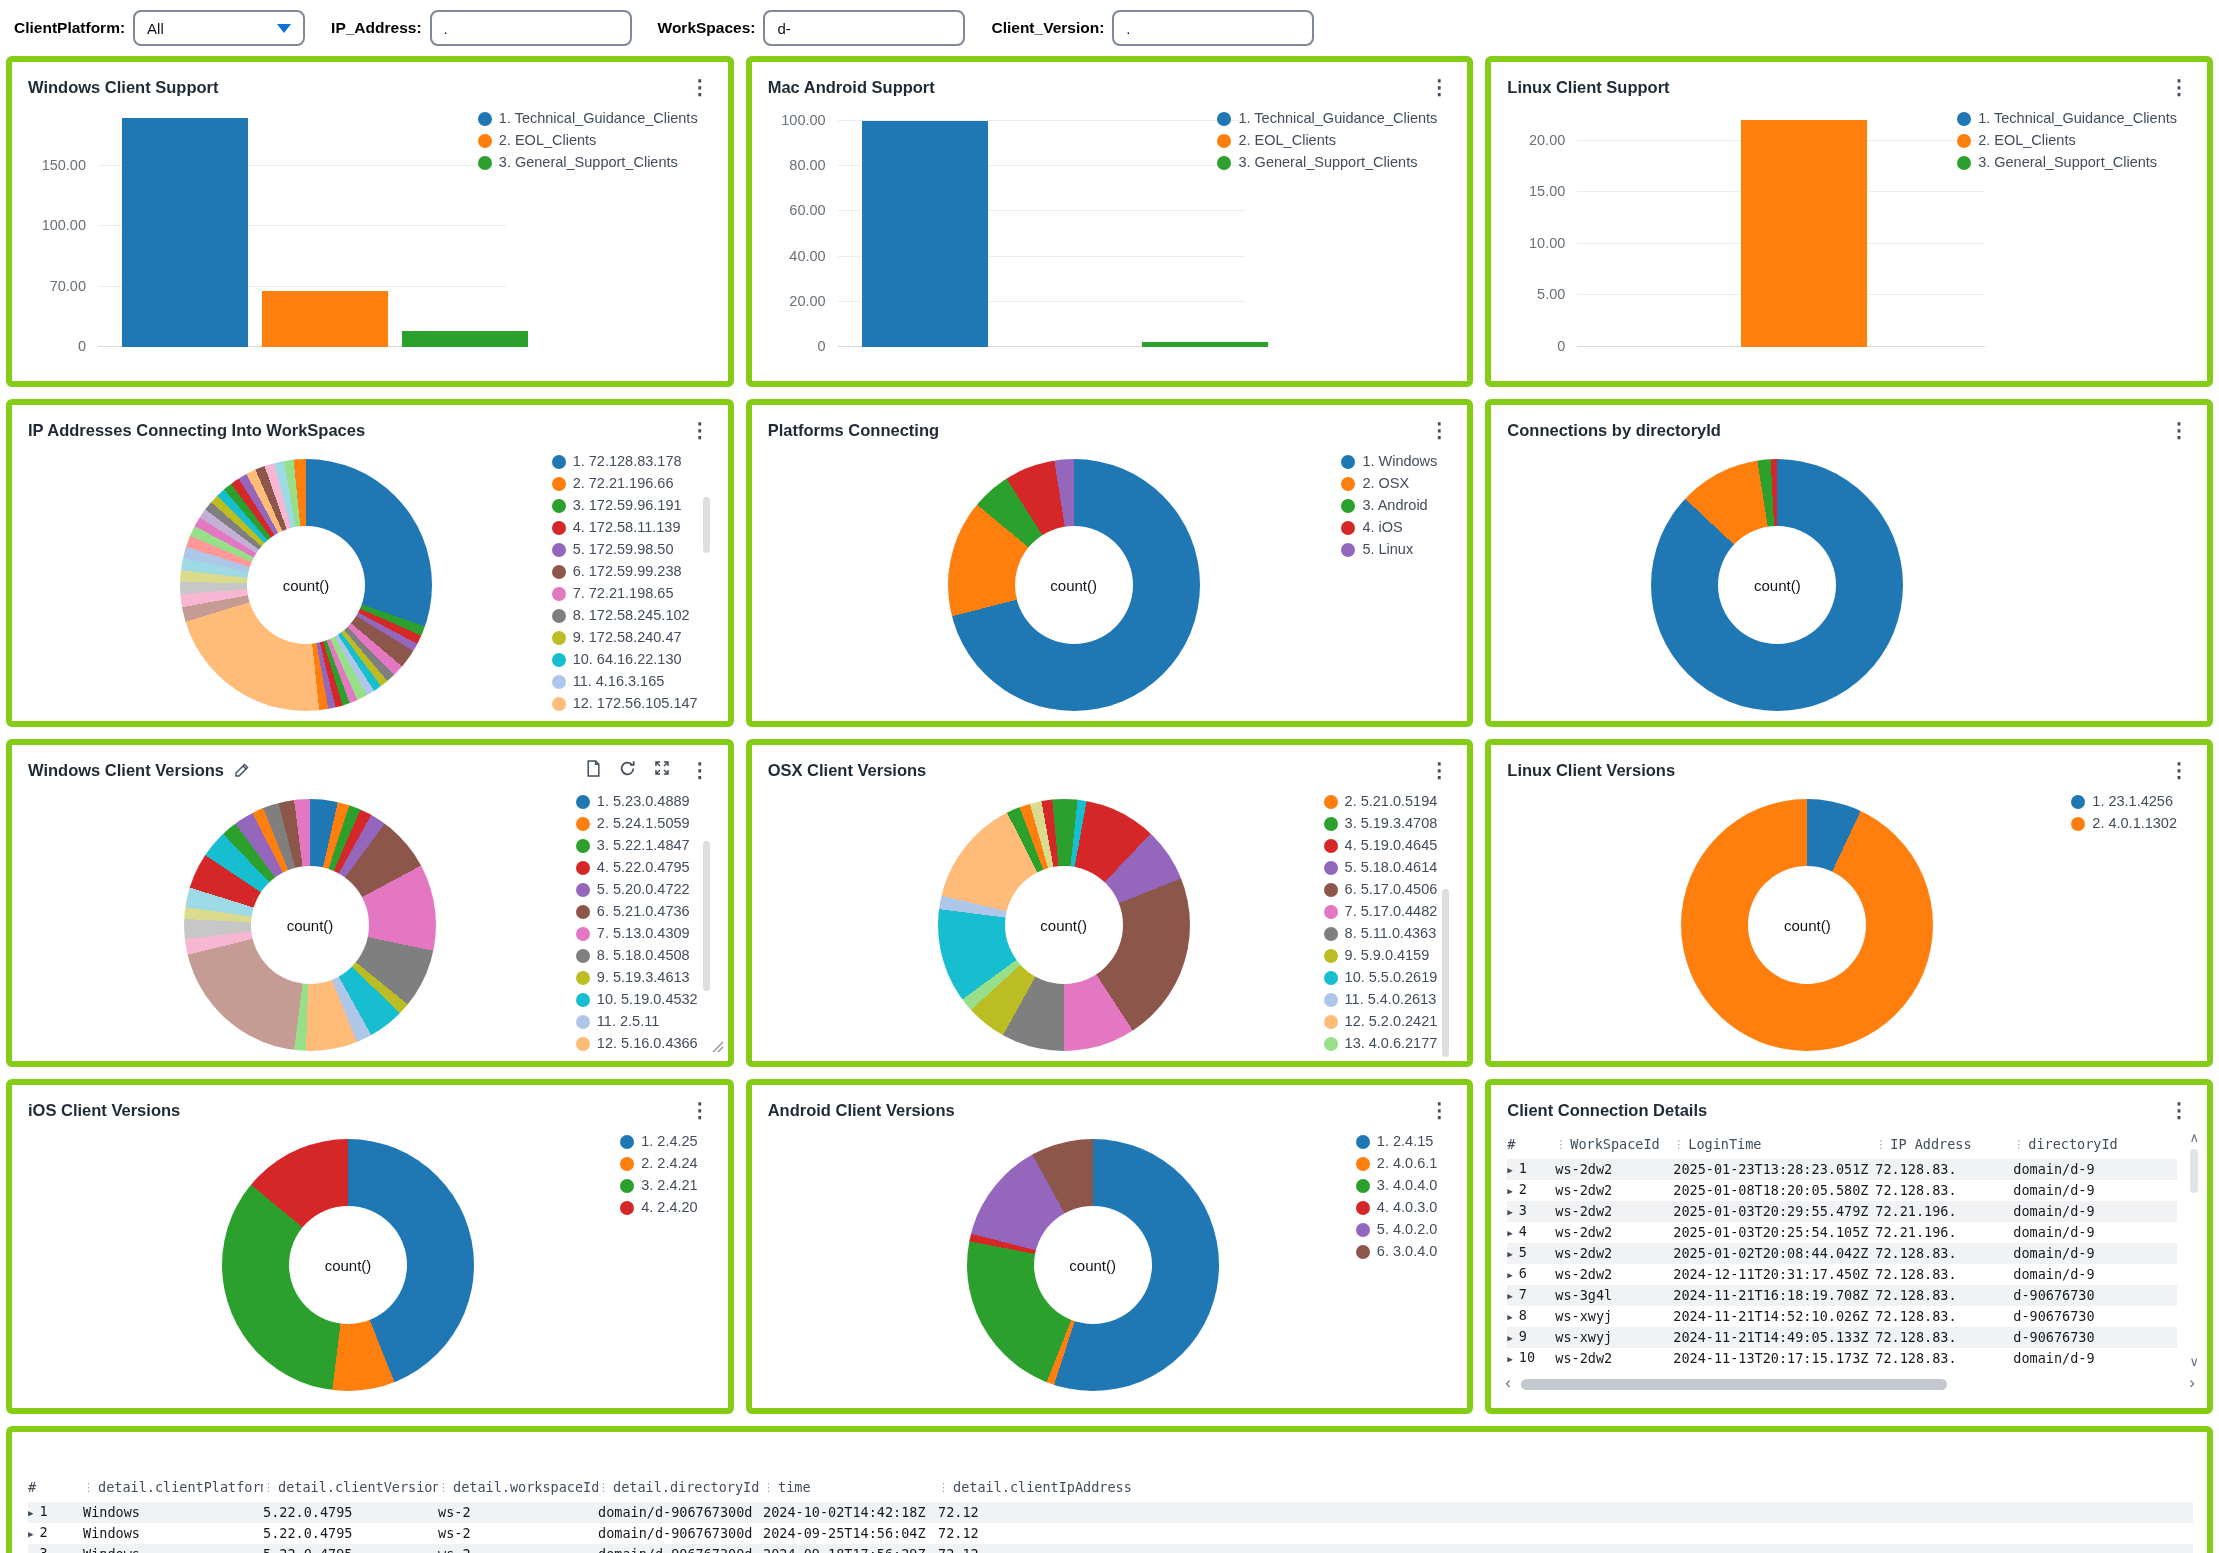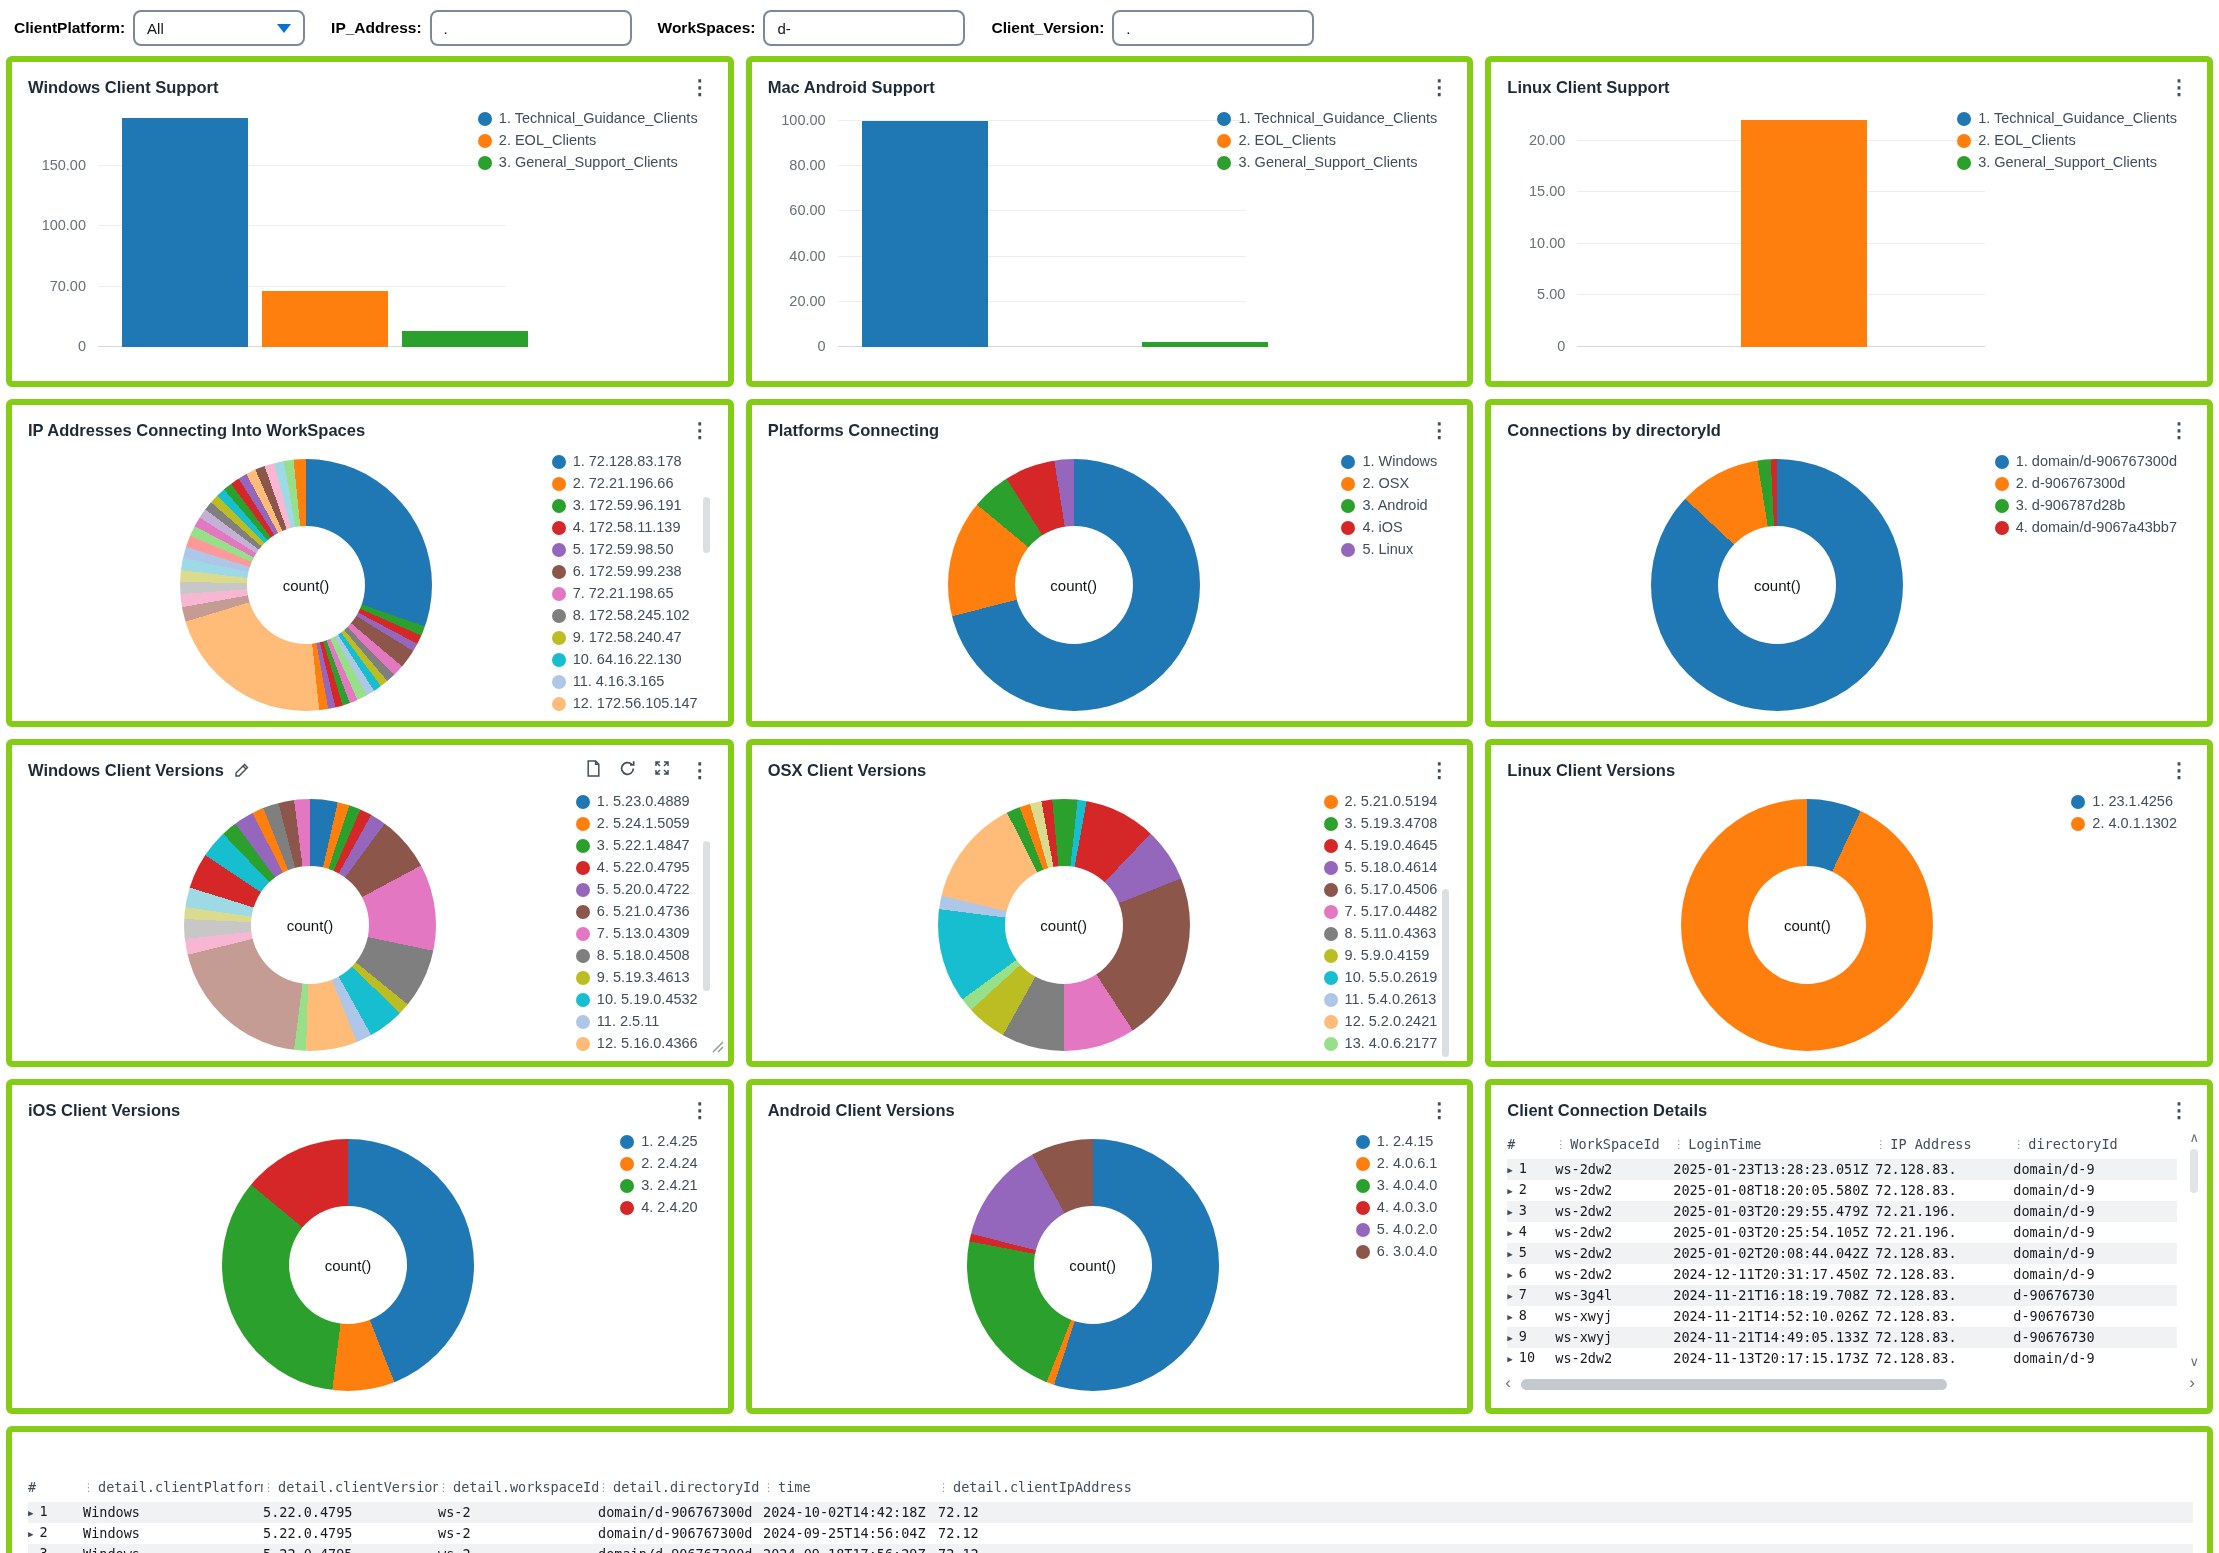--- a/index.html
+++ b/index.html
@@ -322,38 +322,20 @@
     <div class="panel-head">
         <h2 class="panel-title">Connections by directoryId</h2>
       <span class="kebab">⋮</span>
       </div>
     <div class="panel-body" id="body-5">
         <div class="donut" style="left: 160px; background: conic-gradient(rgb(31, 119, 180) 0deg, rgb(31, 119, 180) 313.2deg, rgb(255, 127, 14) 313.2deg, rgb(255, 127, 14) 351deg, rgb(44, 160, 44) 351deg, rgb(44, 160, 44) 357.12deg, rgb(214, 39, 40) 357.12deg, rgb(214, 39, 40) 360deg);">
           <div class="hole">
             <span>count()</span>
           </div>
         </div>
-        <div class="legend">
-          <div class="legend-item">
-            <span class="swatch" style="background: rgb(31, 119, 180);"></span>
-            <span>1. domain/d-906767300d</span>
-          </div>
-          <div class="legend-item">
-            <span class="swatch" style="background: rgb(255, 127, 14);"></span>
-            <span>2. d-906767300d</span>
-          </div>
-          <div class="legend-item">
-            <span class="swatch" style="background: rgb(44, 160, 44);"></span>
-            <span>3. d-906787d28b</span>
-          </div>
-          <div class="legend-item">
-            <span class="swatch" style="background: rgb(214, 39, 40);"></span>
-            <span>4. domain/d-9067a43bb7</span>
-          </div>
-        </div>
       </div>
   </section>
 
   <section class="panel" id="panel-6">
     <div class="panel-head">
       <h2 class="panel-title">Windows Client Versions</h2>
       <span class="edit-ic">
         <svg width="16" height="16" viewBox="0 0 16 16" fill="none" stroke="#414d5c" stroke-width="1.4">
             <path d="M10.5 2.5l3 3L5 14H2v-3z"></path>
             <path d="M9 4l3 3"></path>

